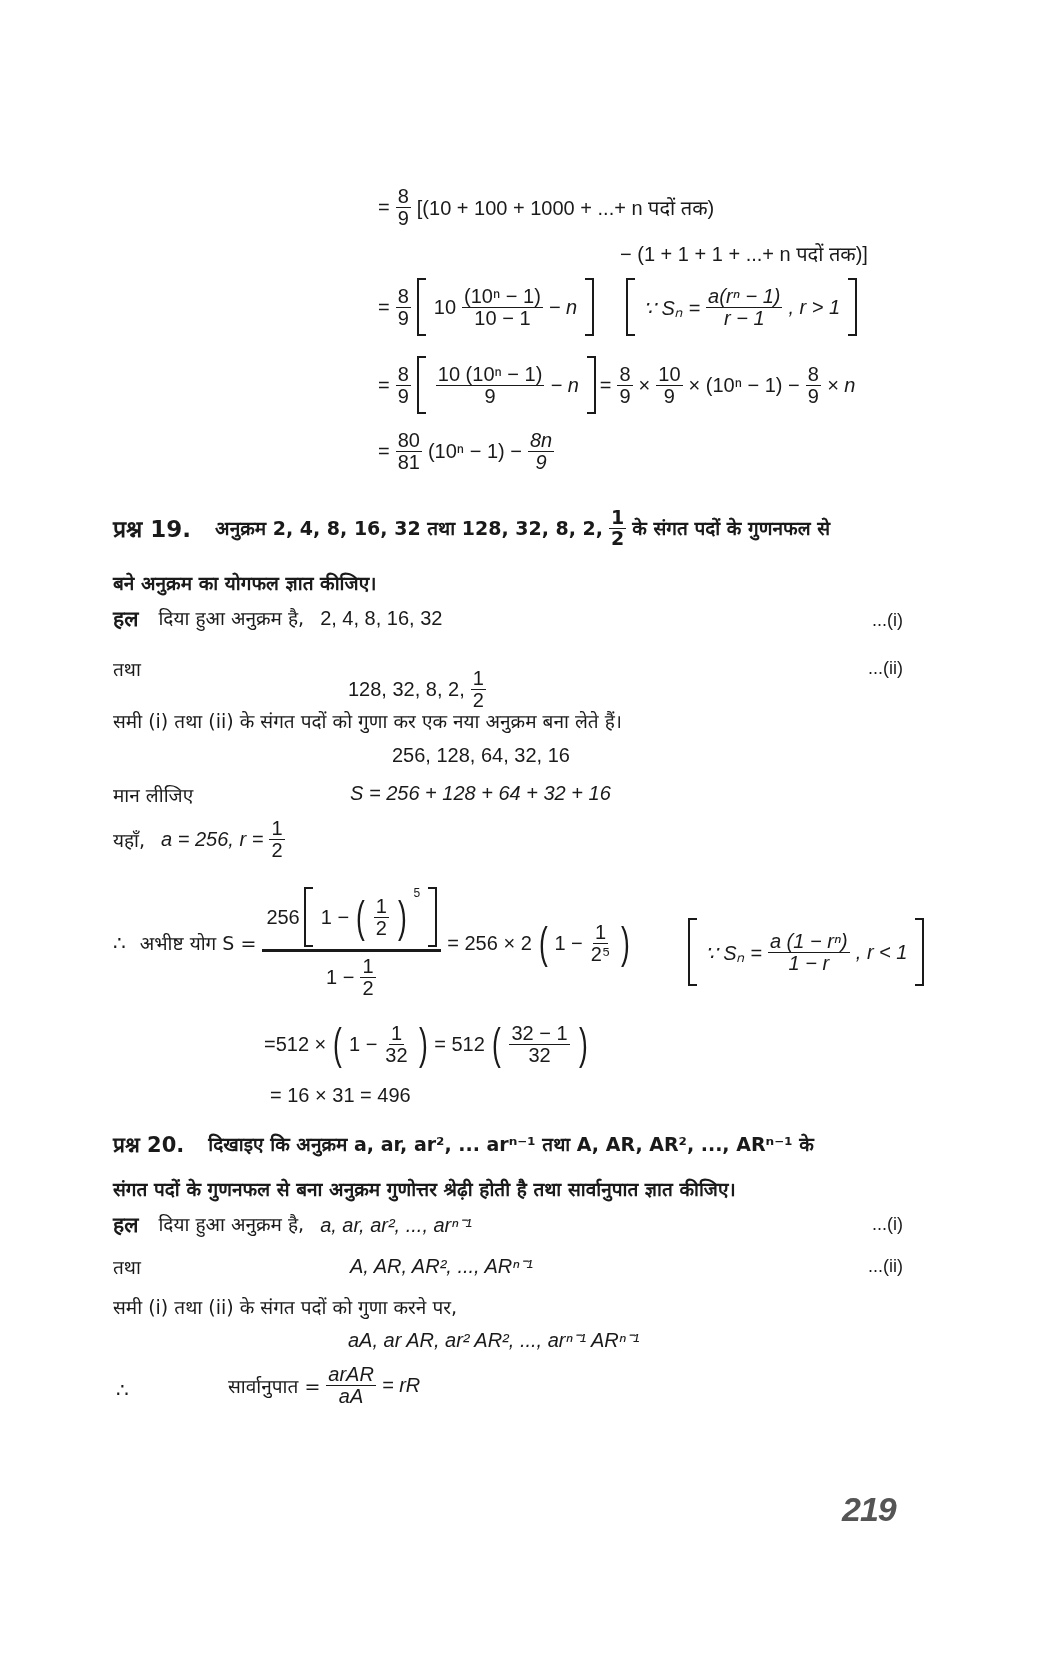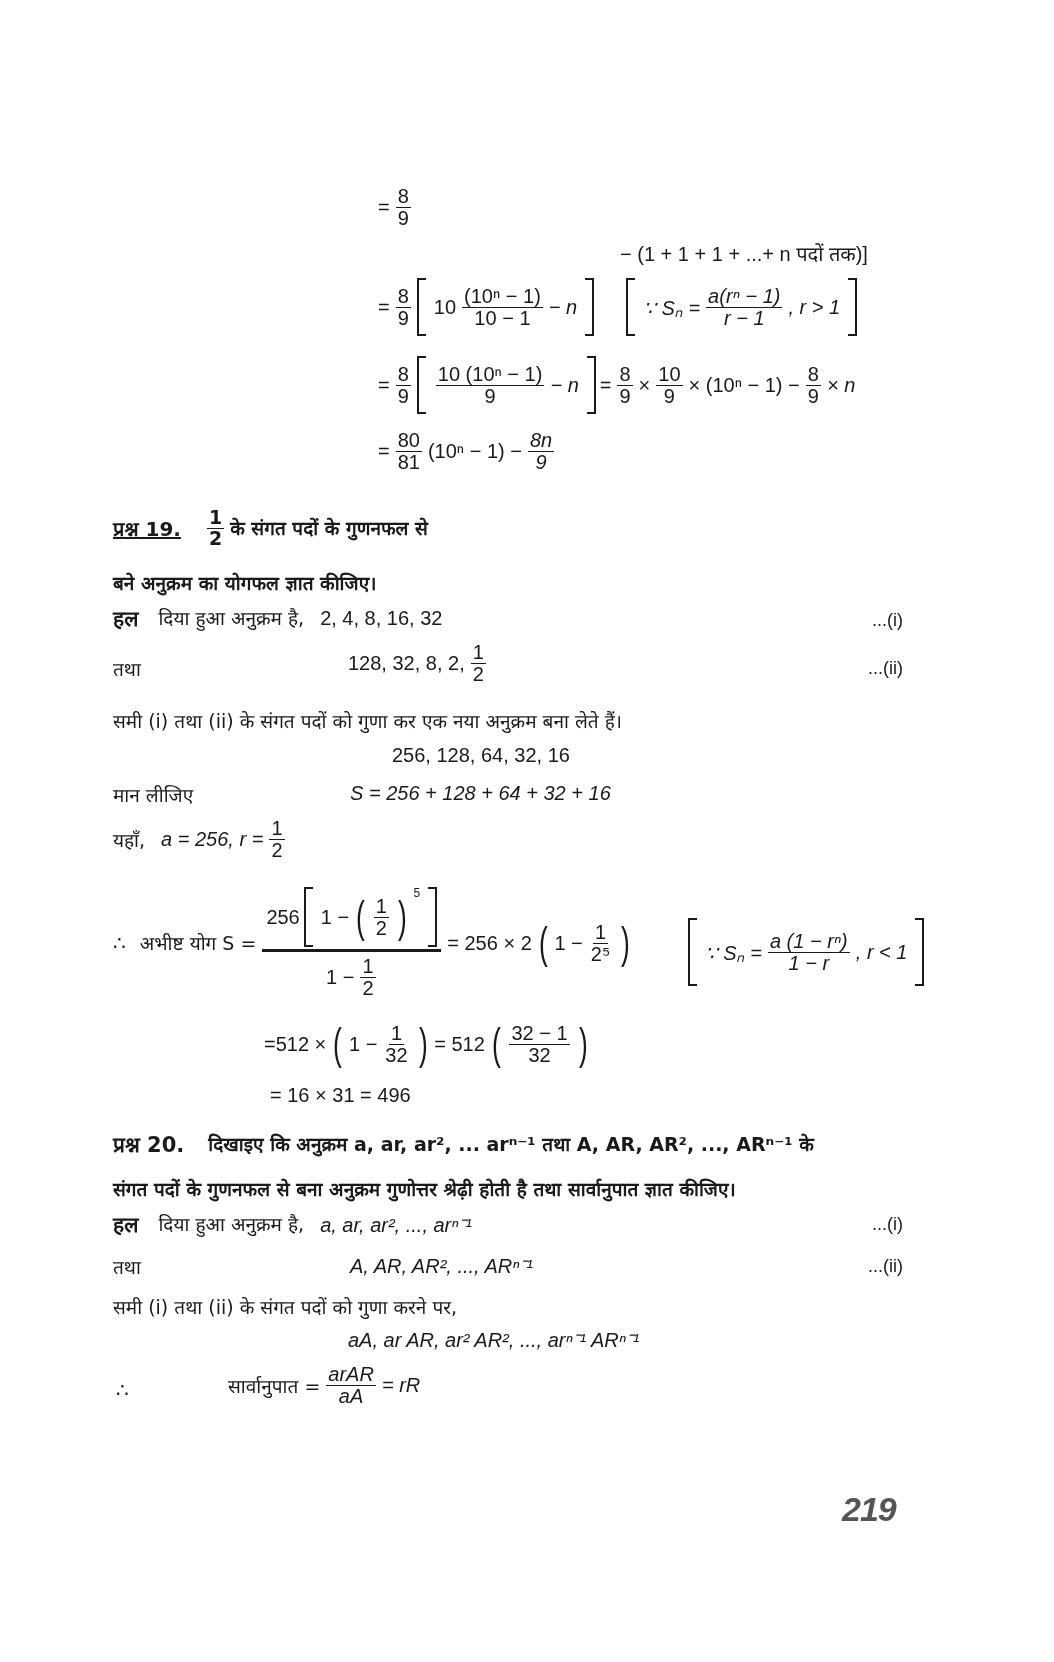--- a/index.html
+++ b/index.html
@@ -26,20 +26,21 @@
 </style>
 </head>
 <body>
 
 <div class="abs math row" style="left:378px; top:186px;">
   <span>=</span>
   <span class="frac">
       <span class="num">8</span>
       <span class="den">9</span>
     </span>
+  <span>[(10 + 100 + 1000 + ...+ n पदों तक)</span>
 </div>
 
 <div class="abs math" style="left:620px; top:240px;">− (1 + 1 + 1 + ...+ n पदों तक)]</div>
 
 <div class="abs math row" style="left:378px; top:278px; height:58px;">
   <span>=</span>
   <span class="frac">
       <span class="num">8</span>
       <span class="den">9</span>
     </span>
@@ -100,41 +101,42 @@
       <span class="den">81</span>
     </span>
   <span>(10ⁿ − 1) −</span>
   <span class="frac it">
       <span class="num">8n</span>
       <span class="den">9</span>
     </span>
 </div>
 
 <div class="abs row" style="left:113px; top:508px;">
-  <span class="hindi bold" style="font-size:20px;text-decoration:underline;">प्रश्न 19.</span>
+  <span class="hindi bold" style="font-size:23px;">प्रश्न 19.</span>
   <span style="width:16px"></span>
+  <span class="hindi bold">अनुक्रम 2, 4, 8, 16, 32 तथा 128, 32, 8, 2,</span>
   <span class="frac hindi bold">
       <span class="num">1</span>
       <span class="den">2</span>
     </span>
   <span class="hindi bold">के संगत पदों के गुणनफल से</span>
 </div>
 <div class="abs hindi bold" style="left:113px; top:570px;">बने अनुक्रम का योगफल ज्ञात कीजिए।</div>
 
 <div class="abs row" style="left:113px; top:604px;">
   <span class="hindi bold" style="font-size:21px;">हल</span>
   <span style="width:12px"></span>
   <span class="hindi">दिया हुआ अनुक्रम है,</span>
   <span style="width:8px"></span>
   <span class="math">2, 4, 8, 16, 32</span>
 </div>
 <div class="abs math ref" style="left:872px; top:610px;">...(i)</div>
 
 <div class="abs hindi" style="left:113px; top:656px;">तथा</div>
-<div class="abs math row" style="left:348px; top:642px;">
+<div class="abs math row" style="left:348px; top:668px;">
   <span>128, 32, 8, 2,</span>
   <span class="frac">
       <span class="num">1</span>
       <span class="den">2</span>
     </span>
 </div>
 <div class="abs math ref" style="left:868px; top:658px;">...(ii)</div>
 
 <div class="abs hindi" style="left:113px; top:708px;">समी (i) तथा (ii) के संगत पदों को गुणा कर एक नया अनुक्रम बना लेते हैं।</div>
 <div class="abs math" style="left:392px; top:744px;">256, 128, 64, 32, 16</div>

